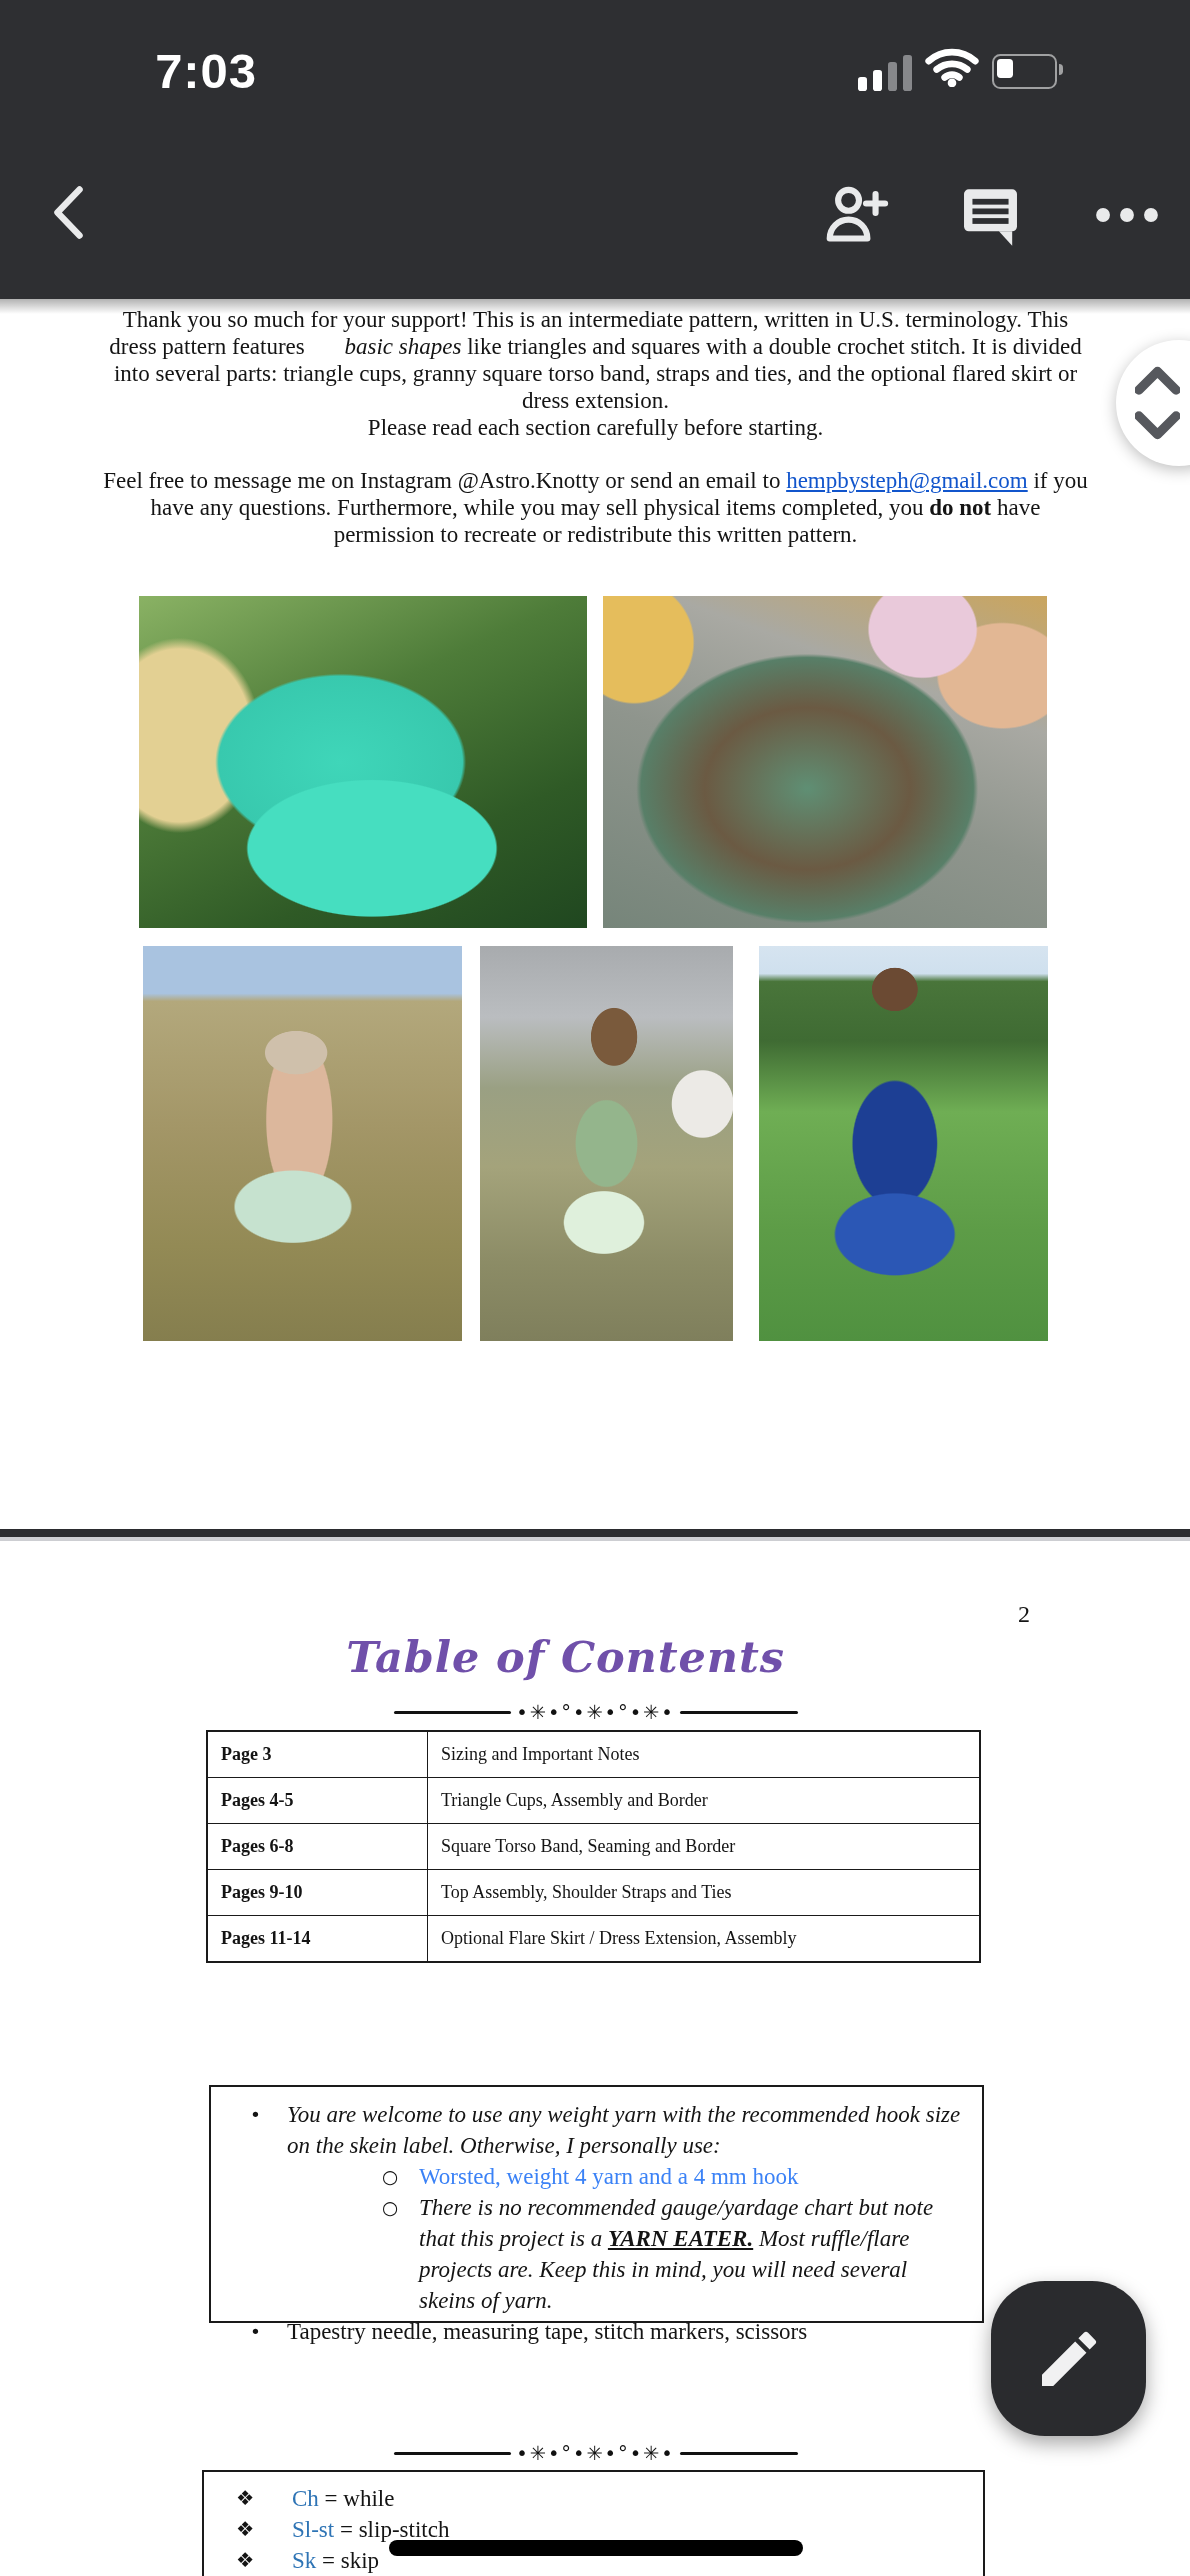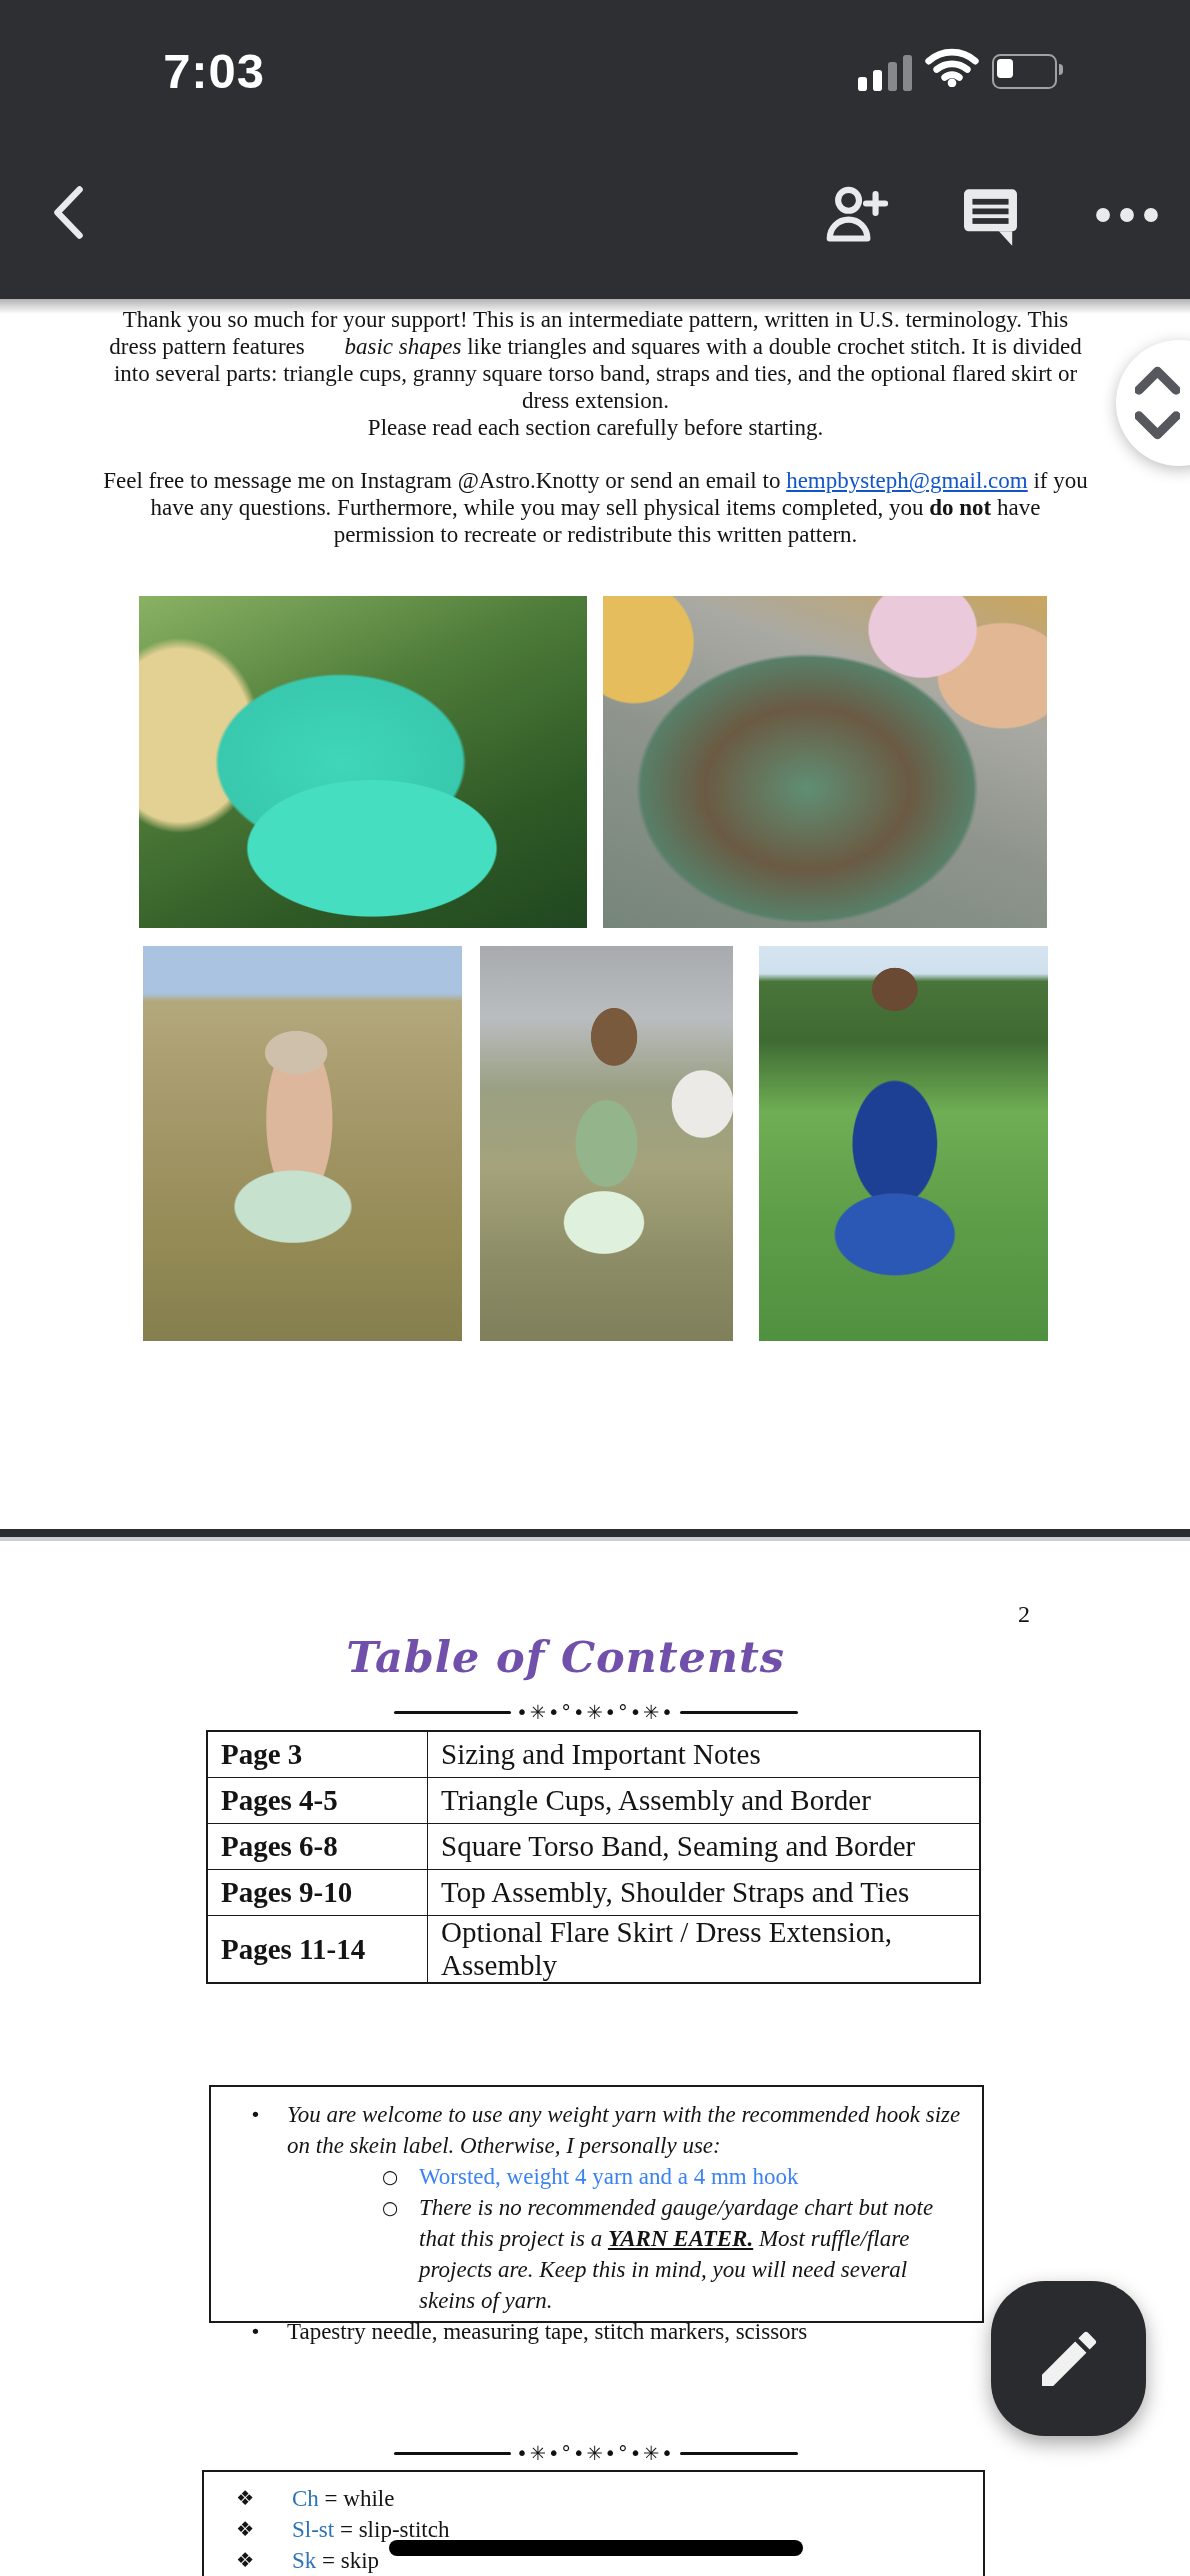--- a/index.html
+++ b/index.html
@@ -4,21 +4,21 @@
 <style>
   html,body{margin:0;padding:0;background:#555;}
   .screen{position:relative;width:1191px;height:2576px;background:#fff;overflow:hidden;
           font-family:"Liberation Serif",serif;color:#141414;}
 
   
   .topbar{position:absolute;top:0;left:0;width:1191px;height:299px;background:#2e2f32;z-index:30;}
   .topbar::after{content:"";position:absolute;top:299px;left:0;width:100%;height:15px;
                  background:linear-gradient(rgba(0,0,0,.30),rgba(0,0,0,0));}
   .time{position:absolute;top:43px;left:206px;transform:translateX(-50%);
-        font-family:"Liberation Sans",sans-serif;font-size:49px;font-weight:700;color:#fff;letter-spacing:0.9px;margin-left:8px;}
+        font-family:"Liberation Sans",sans-serif;font-size:49px;font-weight:700;color:#fff;letter-spacing:0.9px;}
   .status-icons{position:absolute;top:50px;left:858px;height:41px;display:flex;align-items:flex-end;gap:12px;}
   .sig{display:flex;align-items:flex-end;gap:5.6px;height:37px;}
   .sig i{display:block;width:9.3px;border-radius:2.8px;}
   .sig i:nth-child(1){height:14px;background:#fff;}
   .sig i:nth-child(2){height:21.3px;background:#fff;}
   .sig i:nth-child(3){height:29px;background:#87888b;}
   .sig i:nth-child(4){height:36px;background:#87888b;}
   .battery{position:relative;width:61px;height:31px;border:2.8px solid rgba(255,255,255,.55);
            border-radius:8.3px;margin-bottom:1.9px;}
   .battery .fill{position:absolute;left:2.8px;top:2.8px;width:16.7px;height:19.5px;background:#fff;border-radius:3.7px;}
@@ -85,21 +85,21 @@
   .mat-title{top:2020px;}
   .abb-title{top:2374px;}
   .ornament{position:absolute;left:50%;transform:translateX(-50%);width:404px;
         display:flex;align-items:center;justify-content:center;gap:5.6px;}
   .orn1{top:1701px;}
   .orn2{top:2442px;}
   .ornament .line{flex:1;height:3.7px;background:#111;border-radius:1.9px;}
   .ornament .orn{font-family:"DejaVu Sans",sans-serif;font-size:19.5px;color:#111;letter-spacing:1.9px;white-space:nowrap;}
 
   table.toc{position:absolute;top:1730px;left:206px;width:775px;border-collapse:collapse;
-        border:2.8px solid #1a1a1a;font-size:29px;padding-left:44px;}
+        border:2.8px solid #1a1a1a;font-size:18px;padding-left:44px;}
   table.toc td{border:1.9px solid #1a1a1a;height:45px;padding:0 0 0 13px;vertical-align:middle;background:#fff;}
   table.toc td.pages{width:206px;font-weight:700;}
 
   .mat-box{position:absolute;top:2085px;left:209px;width:775px;height:238px;
         border:2.8px solid #1a1a1a;box-sizing:border-box;padding:12px 18.5px 0 39px;font-size:23px;line-height:31px;}
   .mrow{display:flex;}
   .mrow .b{width:37px;flex:none;font-family:"DejaVu Sans",sans-serif;font-size:18.5px;line-height:31px;}
   .mrow.l2{margin-left:132px;}
   .mrow .t{flex:1;}
   .it{font-style:italic;}

